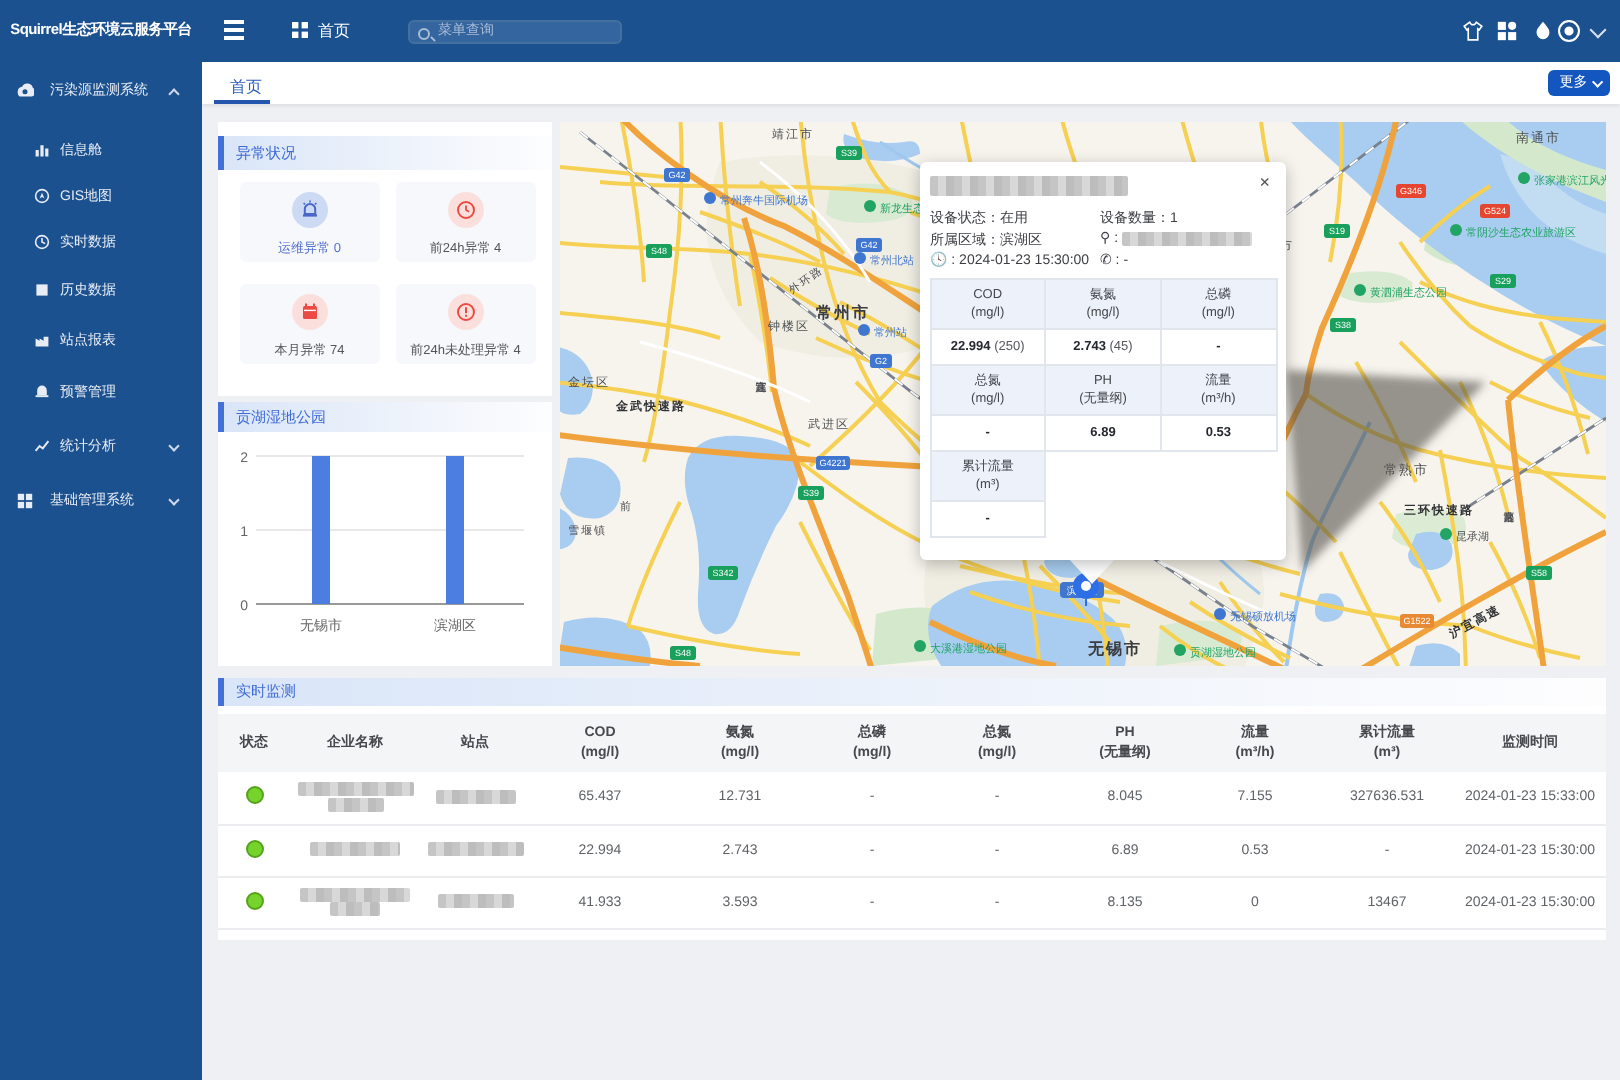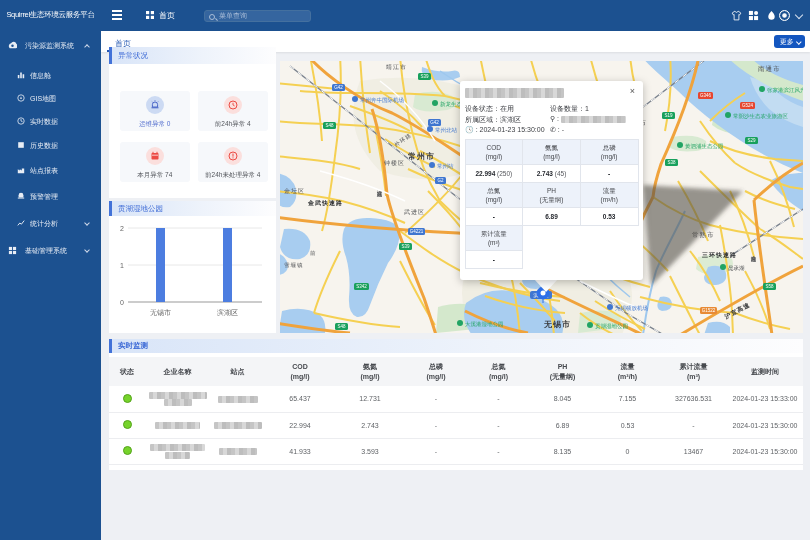--- a/index.html
+++ b/index.html
@@ -1,21 +1,21 @@
 <!DOCTYPE html>
 <html><head>
 <meta charset="utf-8">
 <style>
 *{margin:0;padding:0;box-sizing:border-box;}
 html,body{width:810px;height:540px;overflow:hidden;}
 body{font-family:"Liberation Sans",sans-serif;background:#eef0f4;position:relative;}
 .abs{position:absolute;}
 
 #sidebar{left:0;top:0;width:101px;height:540px;background:#1c5190;z-index:5;}
-#logo{width:101px;height:31px;color:#fff;font-size:7.5px;font-weight:normal;text-align:center;line-height:30px;letter-spacing:-0.3px;overflow:hidden;white-space:nowrap;}
+#logo{width:101px;height:31px;color:#fff;font-size:7.5px;font-weight:bold;text-align:center;line-height:30px;letter-spacing:-0.3px;overflow:hidden;white-space:nowrap;}
 .mi{position:absolute;left:0;width:101px;height:24px;color:#e8edf5;}
 .mi .ic{position:absolute;top:4px;width:8px;height:8px;}
 .mi .tx{position:absolute;top:4px;font-size:7px;line-height:9px;white-space:nowrap;}
 .mi .ar{position:absolute;right:12px;top:6px;width:4px;height:4px;border-right:1px solid #cfd9ea;border-bottom:1px solid #cfd9ea;transform:rotate(45deg);}.mi .ar.up{transform:rotate(-135deg);top:8px;}
 .top .ic{left:8px;width:9px;height:9px;}
 .top .tx{left:25px;}
 .sub .ic{left:17px;}
 .sub .tx{left:30px;}
 
 #topbar{left:101px;top:0;width:709px;height:31px;background:#1c5190;color:#fff;}
@@ -33,21 +33,21 @@
 
 #tabbar{left:101px;top:31px;width:709px;height:21px;background:#fff;box-shadow:0 1px 2px rgba(0,0,0,.08);}
 #tab1{position:absolute;left:14px;top:7px;font-size:8px;color:#2a5db5;}
 #tabline{position:absolute;left:6px;top:19px;width:28px;height:2px;background:#2456b0;}
 #morebtn{position:absolute;left:673px;top:4px;width:31px;height:13px;background:#1356c0;border-radius:3px;color:#fff;font-size:7px;text-align:center;line-height:13px;}
 
 .band{background:linear-gradient(90deg,#d9e5f8 0%,#eef3fb 55%,#fdfdfe 100%);border-left:3px solid #4272d8;color:#3e6bd6;font-size:7.5px;line-height:15px;padding-left:6px;}
 
 .panel{background:#fff;}
 #panel1{left:109px;top:61px;width:166.5px;height:137px;}
-#band1{left:109px;top:47px;width:166.5px;height:17px;line-height:17px;}
+#band1{left:109px;top:68px;width:166.5px;height:17px;line-height:17px;}
 .card{position:absolute;width:69.5px;height:39.5px;background:#f6f8fb;border-radius:3px;text-align:center;}
 .card .cir{position:absolute;left:50%;top:5px;margin-left:-9px;width:18px;height:18px;border-radius:50%;}
 .card .lb{position:absolute;width:100%;top:29px;font-size:6.5px;color:#53565c;}
 .cir.blue{background:#ccdaf3;}
 .cir.pink{background:#fbdfdd;}
 #panel2{left:109px;top:200.5px;width:166.5px;height:132.5px;}
 #band2{left:109px;top:200.5px;width:166.5px;height:15.5px;line-height:15.5px;}
 
 #map{left:280px;top:61px;width:523px;height:272px;background:#f7f5ef;overflow:hidden;}
 
@@ -55,21 +55,21 @@
 #popArrow{left:534px;top:279px;width:0;height:0;border-left:12px solid transparent;border-right:12px solid transparent;border-top:13px solid #fff;z-index:10;}
 .blur{background:repeating-linear-gradient(90deg,#c5c5c5 0 4px,#d8d8d8 4px 8px,#bdbdbd 8px 12px);border-radius:1px;}
 .pinfo{position:absolute;font-size:7px;color:#3c3e43;}
 #ptable{position:absolute;left:4.5px;top:58px;width:174px;border-collapse:collapse;font-size:6.5px;color:#45474c;}
 #ptable td{border:1px solid #e1e5ec;text-align:center;width:58px;}
 #ptable td.hd{background:#edf2fa;height:25px;line-height:9px;}
 #ptable td.vl{height:18px;font-weight:bold;color:#25282e;}
 #ptable td.nb{border:0;background:#fff;}
 
 #panel3{left:109px;top:339px;width:694px;height:131px;}
-#band3{left:109px;top:339px;width:694px;height:14px;line-height:14px;font-weight:bold;}
+#band3{left:109px;top:339px;width:694px;height:14px;line-height:14px;}
 #rtable{position:absolute;left:109px;top:357px;width:694px;border-collapse:collapse;font-size:7px;color:#5f6266;table-layout:fixed;}
 #rtable th{background:#f4f5f7;height:29px;font-weight:bold;color:#46494e;line-height:10px;font-size:7px;}
 #rtable td{height:26px;text-align:center;border-bottom:1px solid #ecedf0;}
 .dot{display:inline-block;width:9px;height:9px;border-radius:50%;background:#76d32b;border:1.5px solid #54a31a;}
 .bb{display:inline-block;height:7px;vertical-align:middle;}
 </style>
 </head>
 <body>
 
 <div id="sidebar" class="abs">

